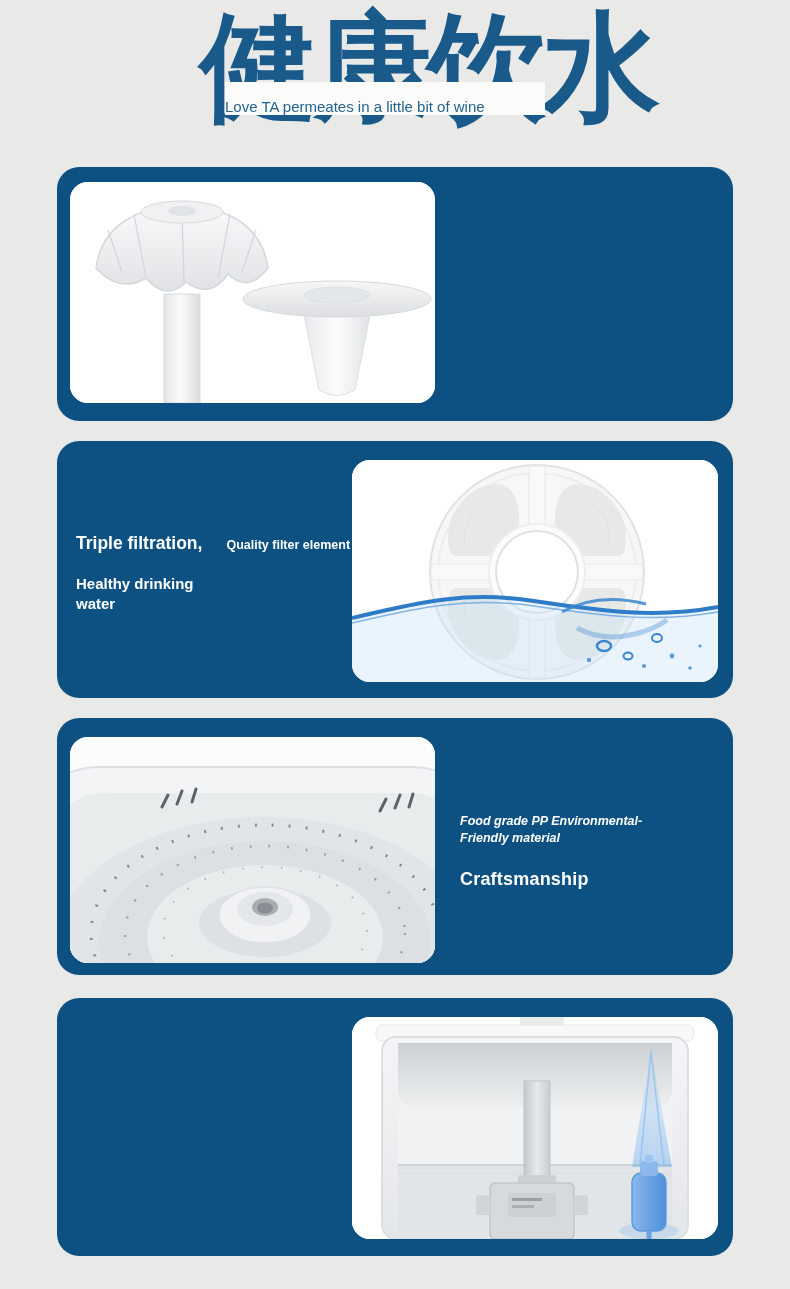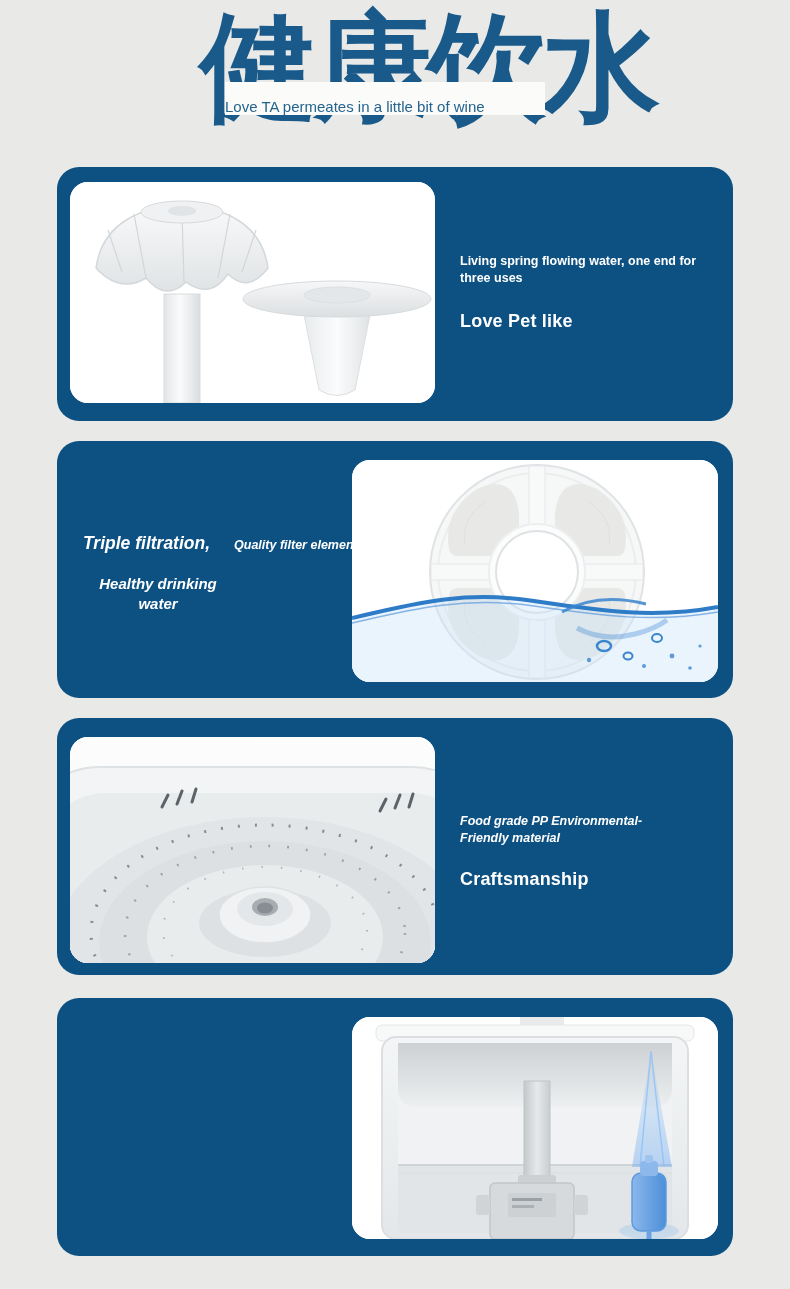--- a/index.html
+++ b/index.html
@@ -41,26 +41,26 @@
     position:absolute;background:#ffffff;border-radius:18px;overflow:hidden;
   }
   #card1 .panel{left:13px;top:15px;width:365px;height:221px;}
   #card2 .panel{left:295px;top:19px;width:366px;height:222px;}
   #card3 .panel{left:13px;top:19px;width:365px;height:226px;}
   #card4 .panel{left:295px;top:19px;width:366px;height:222px;}
 
   .text{position:absolute;color:#ffffff;}
   .t-small{font-size:12.5px;line-height:1.35;font-weight:bold;margin:0;}
   .t-big{font-size:18px;font-weight:bold;margin:0;letter-spacing:.2px;}
-  .t-mid{font-size:15px;line-height:1.3;font-weight:bold;margin:0;text-align:center;}
+  .t-mid{font-size:15px;line-height:1.3;font-weight:bold;margin:0;}
 
   #card1 .text{left:403px;top:86px;width:260px;}
   #card1 .t-big{margin-top:24px;}
 
-  #card2 .text{left:26px;top:92px;width:280px;font-style:italic;}
+  #card2 .text{left:19px;top:92px;width:280px;}
   #card2 .row{display:flex;align-items:baseline;gap:24px;}
   #card2 .t-title{font-size:17.5px;font-weight:bold;margin:0;}
   #card2 .t-note{font-size:12.5px;font-weight:bold;margin:0;}
   #card2 .t-mid{margin-top:20px;width:150px;}
 
   #card3 .text{left:403px;top:95px;width:240px;}
   #card3 .t-small{width:218px;font-style:italic;}
   #card3 .t-big{margin-top:22px;}
 
   #card4 .text{left:21px;top:93px;width:300px;}
@@ -113,24 +113,20 @@
           <ellipse cx="0" cy="30" rx="41" ry="11" fill="#eff1f2" stroke="#d7dadc" stroke-width="1"></ellipse>
           <ellipse cx="0" cy="29" rx="14" ry="5" fill="#e1e4e6"></ellipse>
         </g>
 
         <g transform="translate(267,0)">
           <path d="M-34,128 L-18,208 Q0,219 18,208 L34,128 Q0,141 -34,128 Z" fill="url(#coneG)" stroke="#dcdfe1" stroke-width="1"></path>
           <ellipse cx="0" cy="117" rx="94" ry="18" fill="url(#brimG)" stroke="#d7dadc" stroke-width="1"></ellipse>
           <ellipse cx="0" cy="113" rx="33" ry="8" fill="#e4e7e9" stroke="#d9dcde" stroke-width="0.8"></ellipse>
         </g>
       </svg>
-    </div>
-    <div class="text">
-      <p class="t-small">Living spring flowing water, one end for three uses</p>
-      <h2 class="t-big">Love Pet like</h2>
     </div>
   </section>
 
   <section class="card" id="card2">
     <div class="text">
       <div class="row">
         <p class="t-title">Triple filtration,</p>
         <p class="t-note">Quality filter element</p>
       </div>
       <p class="t-mid">Healthy drinking water</p>

